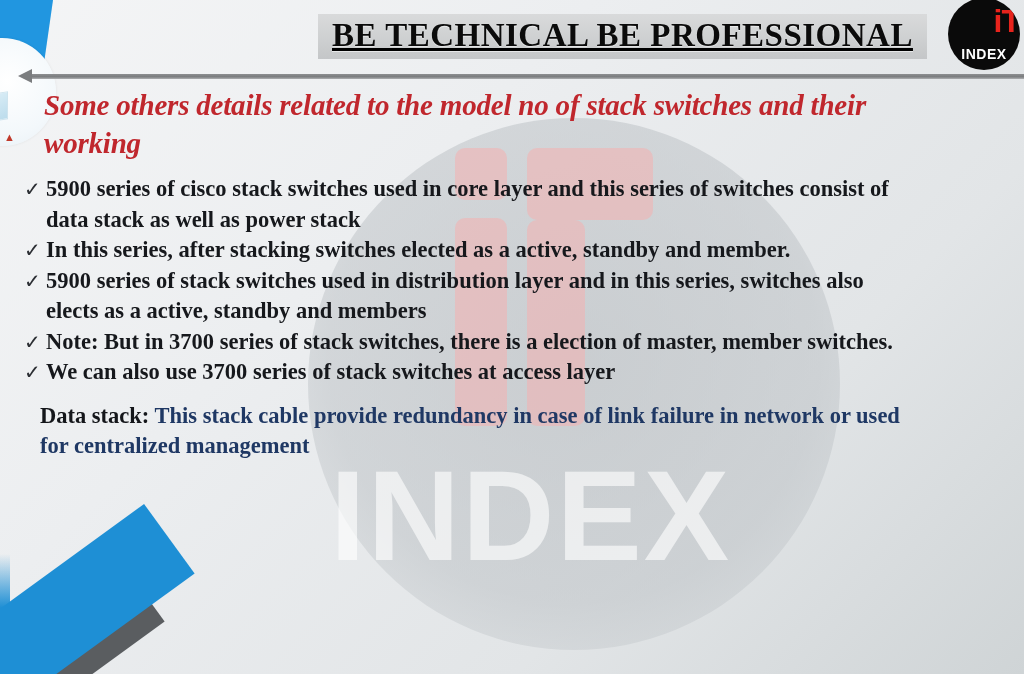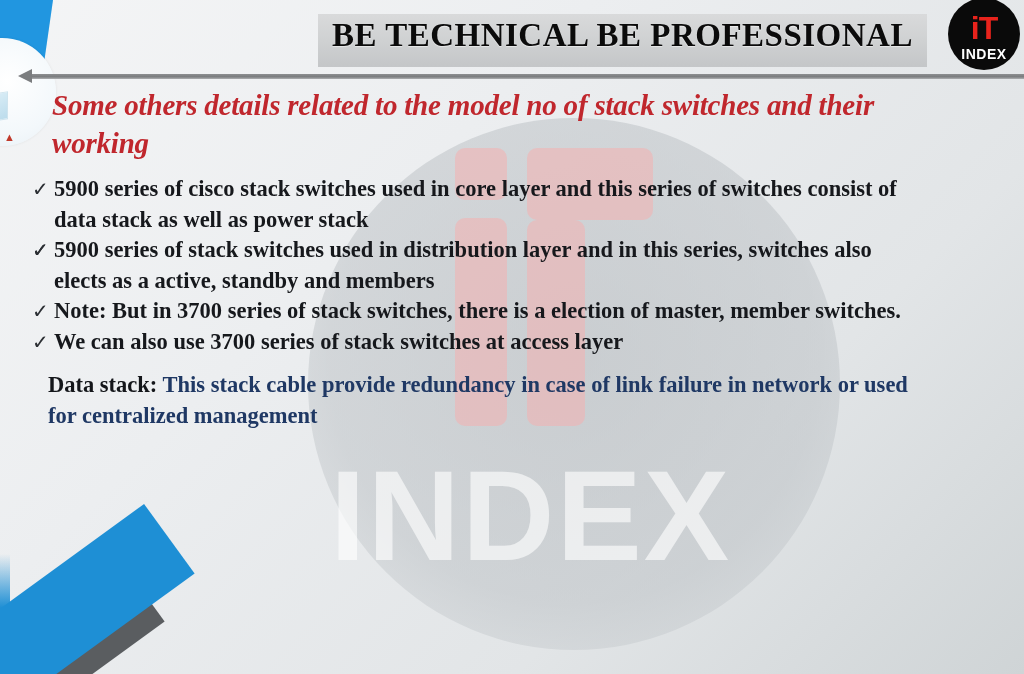--- a/index.html
+++ b/index.html
@@ -107,22 +107,23 @@
     color: rgba(255,255,255,0.62);
     line-height: 1;
     user-select: none;
     pointer-events: none;
   }
 
   
   .title-banner {
     position: absolute;
     left: 318px; top: 14px;
-    padding: 3px 14px 13px 14px;
+    padding: 3px 14px 5px 14px;
     background: linear-gradient(180deg, #d9dadb 0%, #cfd1d2 50%, #c4c6c8 100%);
+    text-decoration: underline;
   }
   .title-banner .title-text {
     font-family: "Liberation Serif", "DejaVu Serif", serif;
     font-weight: bold;
     font-size: 33px;
     letter-spacing: 0.5px;
     color: #0b0b0b;
     white-space: nowrap;
     text-shadow: 0 1px 1px rgba(255,255,255,0.55);
   }
@@ -130,22 +131,22 @@
   .logo {
     position: absolute;
     right: 4px; top: -2px;
     width: 72px; height: 72px;
     border-radius: 50%;
     background: #0a0a0a;
     overflow: hidden;
   }
   .logo .logo-it {
     position: absolute;
-    top: 12px; left: 0; right: 0;
-    text-align: center;
+    top: 5px; left: 0; right: 0;
+    text-align: right;
     font-family: "Liberation Sans", sans-serif;
     font-weight: bold;
     font-size: 32px;
     line-height: 36px;
     color: #e8231c;
     letter-spacing: -1px;
   }
   .logo .logo-index {
     position: absolute;
     bottom: 9px; left: 0; right: 0;
@@ -169,21 +170,21 @@
     left: 18px; top: 69px;
     width: 0; height: 0;
     border-top: 7px solid transparent;
     border-bottom: 7px solid transparent;
     border-right: 14px solid #7b7d7f;
   }
 
   
   .content {
     position: absolute;
-    left: 16px; top: 86px;
+    left: 8px; top: 86px;
     width: 972px;
   }
   .slide-heading {
     margin: 0 24px 0 36px;
     font-style: italic;
     font-weight: bold;
     font-size: 29px;
     line-height: 38px;
     color: #c0272d;
     letter-spacing: -0.2px;
@@ -264,20 +265,21 @@
 
     <div class="slide-heading">Some others details related to the model no of stack switches and their working</div>
 
     <ul class="bullets">
       <li>
         <span class="check">✓</span>
         <span>5900 series of cisco stack switches used in core layer and this series of switches consist of data stack as well as power stack</span>
       </li>
       <li>
         <span class="check">✓</span>
+        <span>In this series, after stacking switches elected as a active, standby and member.</span>
       </li>
       <li>
         <span class="check">✓</span>
         <span>5900 series of stack switches used in distribution layer and  in this series, switches also elects as a active, standby and members</span>
       </li>
       <li>
         <span class="check">✓</span>
         <span>Note: But in 3700 series of stack switches, there is a election of master, member switches.</span>
       </li>
       <li>

